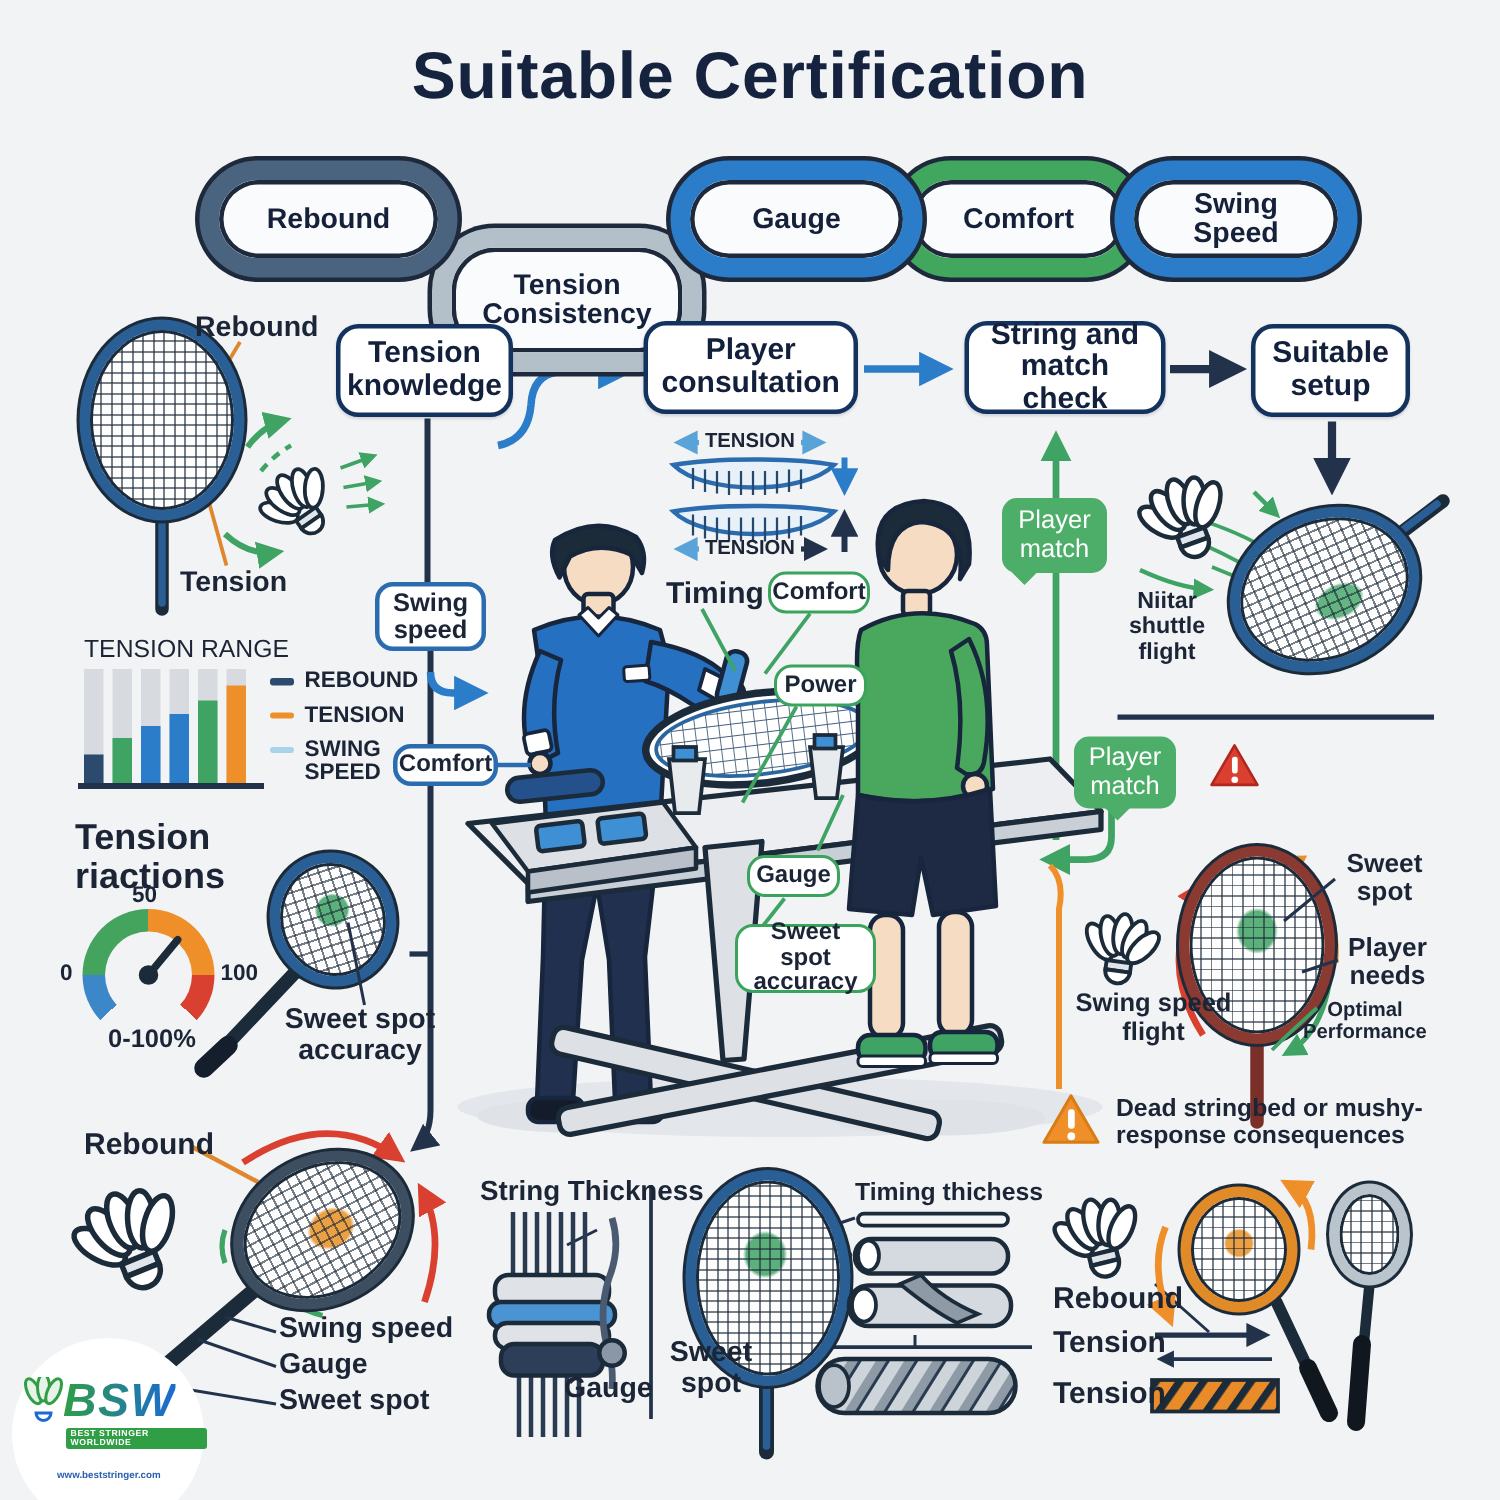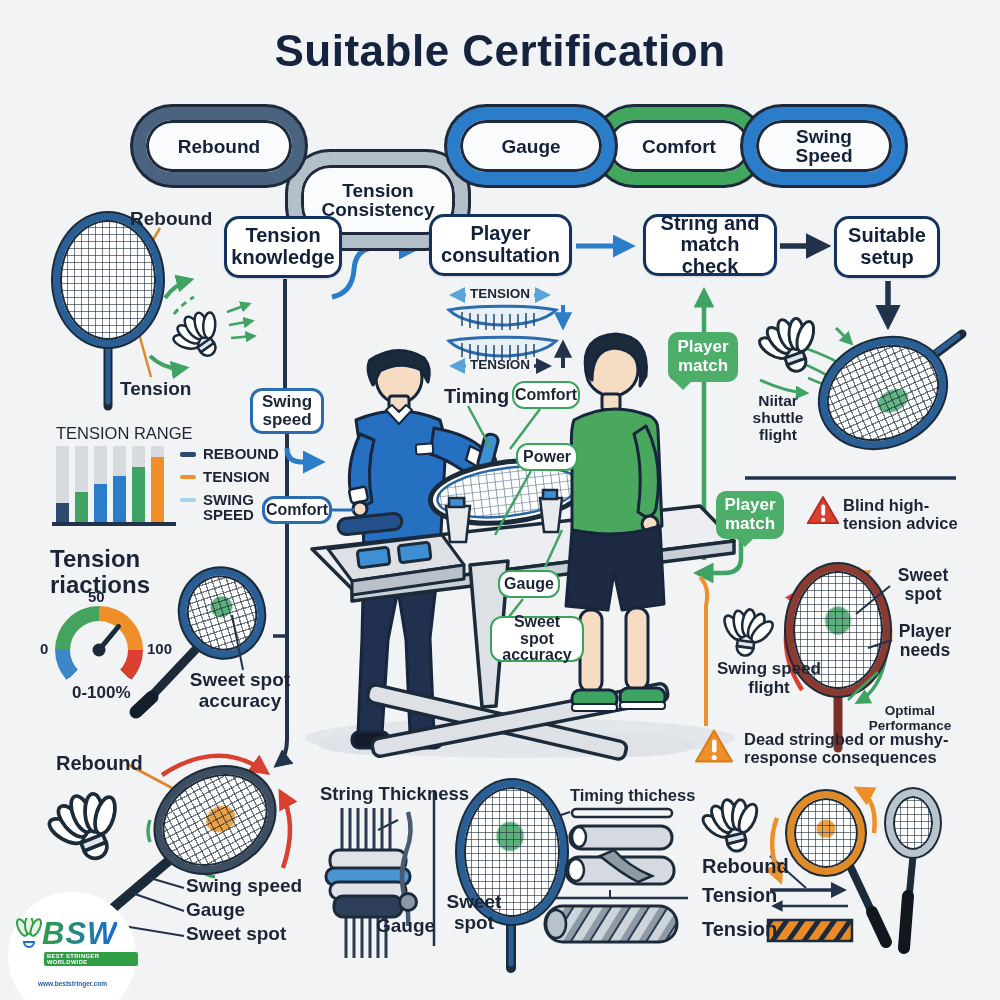--- a/index.html
+++ b/index.html
@@ -10,21 +10,21 @@
   
   .title{left:0;right:0;top:26px;text-align:center;font-size:44px;font-weight:800;color:#16233f;letter-spacing:.5px;z-index:6;}
   
   .chain{border-radius:42px;border:13px solid #888;box-shadow:0 0 0 3px #1e2a3c, inset 0 0 0 3px #1e2a3c;background:#fafbfc;background-clip:padding-box;display:flex;align-items:center;justify-content:center;text-align:center;font-weight:700;font-size:19px;line-height:1.0;color:#15213a;padding:2px 6px;}
   
   .fbox{border:3.5px solid #13335e;border-radius:15px;background:#fff;display:flex;align-items:center;justify-content:center;text-align:center;font-weight:700;font-size:20px;line-height:1.08;color:#13203c;z-index:6;padding:2px 4px;box-shadow:0 1px 2px rgba(20,30,60,.15);}
   
   .pill{border-radius:12px;background:#fff;display:flex;align-items:center;justify-content:center;text-align:center;font-weight:700;color:#1b2536;z-index:6;line-height:1.05;padding:2px 6px;}
   .pill.blue{border:3px solid #2b6cb0;}
   .pill.green{border:2.5px solid #3aa45c;}
-  .tag{background:#4cae69;border-radius:10px;color:#fff;display:flex;align-items:center;justify-content:center;text-align:center;font-weight:700;font-size:17px;line-height:1.1;z-index:6;}
+  .tag{background:#4cae69;border-radius:10px;color:#fff;display:flex;align-items:center;justify-content:center;text-align:center;font-weight:400;font-size:17px;line-height:1.1;z-index:6;}
   .tag:after{content:"";position:absolute;width:0;height:0;border:9px solid transparent;}
   .tag.t1:after{left:6px;bottom:-17px;border-top-color:#4cae69;}
   .tag.t2:after{left:20px;bottom:-17px;border-top-color:#4cae69;}
   
   .lbl{font-weight:700;color:#1b2536;z-index:6;line-height:1.1;}
   
   .rhead{position:absolute;border-radius:50%;border:7px solid var(--frame,#2a5f96);box-shadow:0 0 0 2px #1c2b3a, inset 0 0 0 2px #1c2b3a;z-index:2;
     background:
       repeating-linear-gradient(90deg, rgba(28,43,58,.60) 0 1.3px, transparent 1.3px 7px),
       repeating-linear-gradient(0deg, rgba(28,43,58,.60) 0 1.3px, transparent 1.3px 7px),
@@ -425,25 +425,24 @@
 
   <div class="tag t1 abs" style="left:668px;top:332px;width:70px;height:50px">Player match</div>
   <div class="tag t2 abs" style="left:716px;top:491px;width:68px;height:48px">Player match</div>
   <div class="lbl abs center-txt" style="left:746px;top:392px;width:64px;font-size:15.5px">Niitar shuttle flight</div>
 
   <svg class="abs warn" style="left:806px;top:495px;width:34px;height:31px" viewBox="0 0 40 36">
     <path d="M20,2 L38,33 H2 Z" fill="#d9402f" stroke="#b3261e" stroke-width="2" stroke-linejoin="round"></path>
     <rect x="18" y="11" width="4.5" height="13" rx="2" fill="#fff"></rect>
       <circle cx="20.2" cy="29" r="2.6" fill="#fff"></circle>
   </svg>
-  <div class="lbl abs" style="left:843px;top:496px;width:124px;font-size:16.5px">Blind high-tension advice</div>
 
   <div class="lbl abs center-txt" style="left:891px;top:566px;width:64px;font-size:17.5px">Sweet spot</div>
   <div class="lbl abs center-txt" style="left:893px;top:622px;width:64px;font-size:17.5px">Player needs</div>
-  <div class="lbl abs center-txt" style="left:862px;top:704px;width:96px;font-size:13.5px">Optimal Performance</div>
+  <div class="lbl abs center-txt" style="left:862px;top:666px;width:96px;font-size:13.5px">Optimal Performance</div>
   <div class="lbl abs center-txt" style="left:716px;top:660px;width:106px;font-size:17px">Swing speed flight</div>
 
   <svg class="abs warn" style="left:694px;top:728px;width:40px;height:37px" viewBox="0 0 40 36">
     <path d="M20,2 L38,33 H2 Z" fill="#ef8f2a" stroke="#d87c14" stroke-width="2" stroke-linejoin="round"></path>
     <rect x="18" y="11" width="4.5" height="13" rx="2" fill="#fff"></rect>
       <circle cx="20.2" cy="29" r="2.6" fill="#fff"></circle>
   </svg>
   <div class="lbl abs" style="left:744px;top:730px;width:228px;font-size:16.5px">Dead stringbed or mushy-response consequences</div>
 
   <div class="lbl abs" style="left:56px;top:752px;font-size:20px">Rebound</div>

